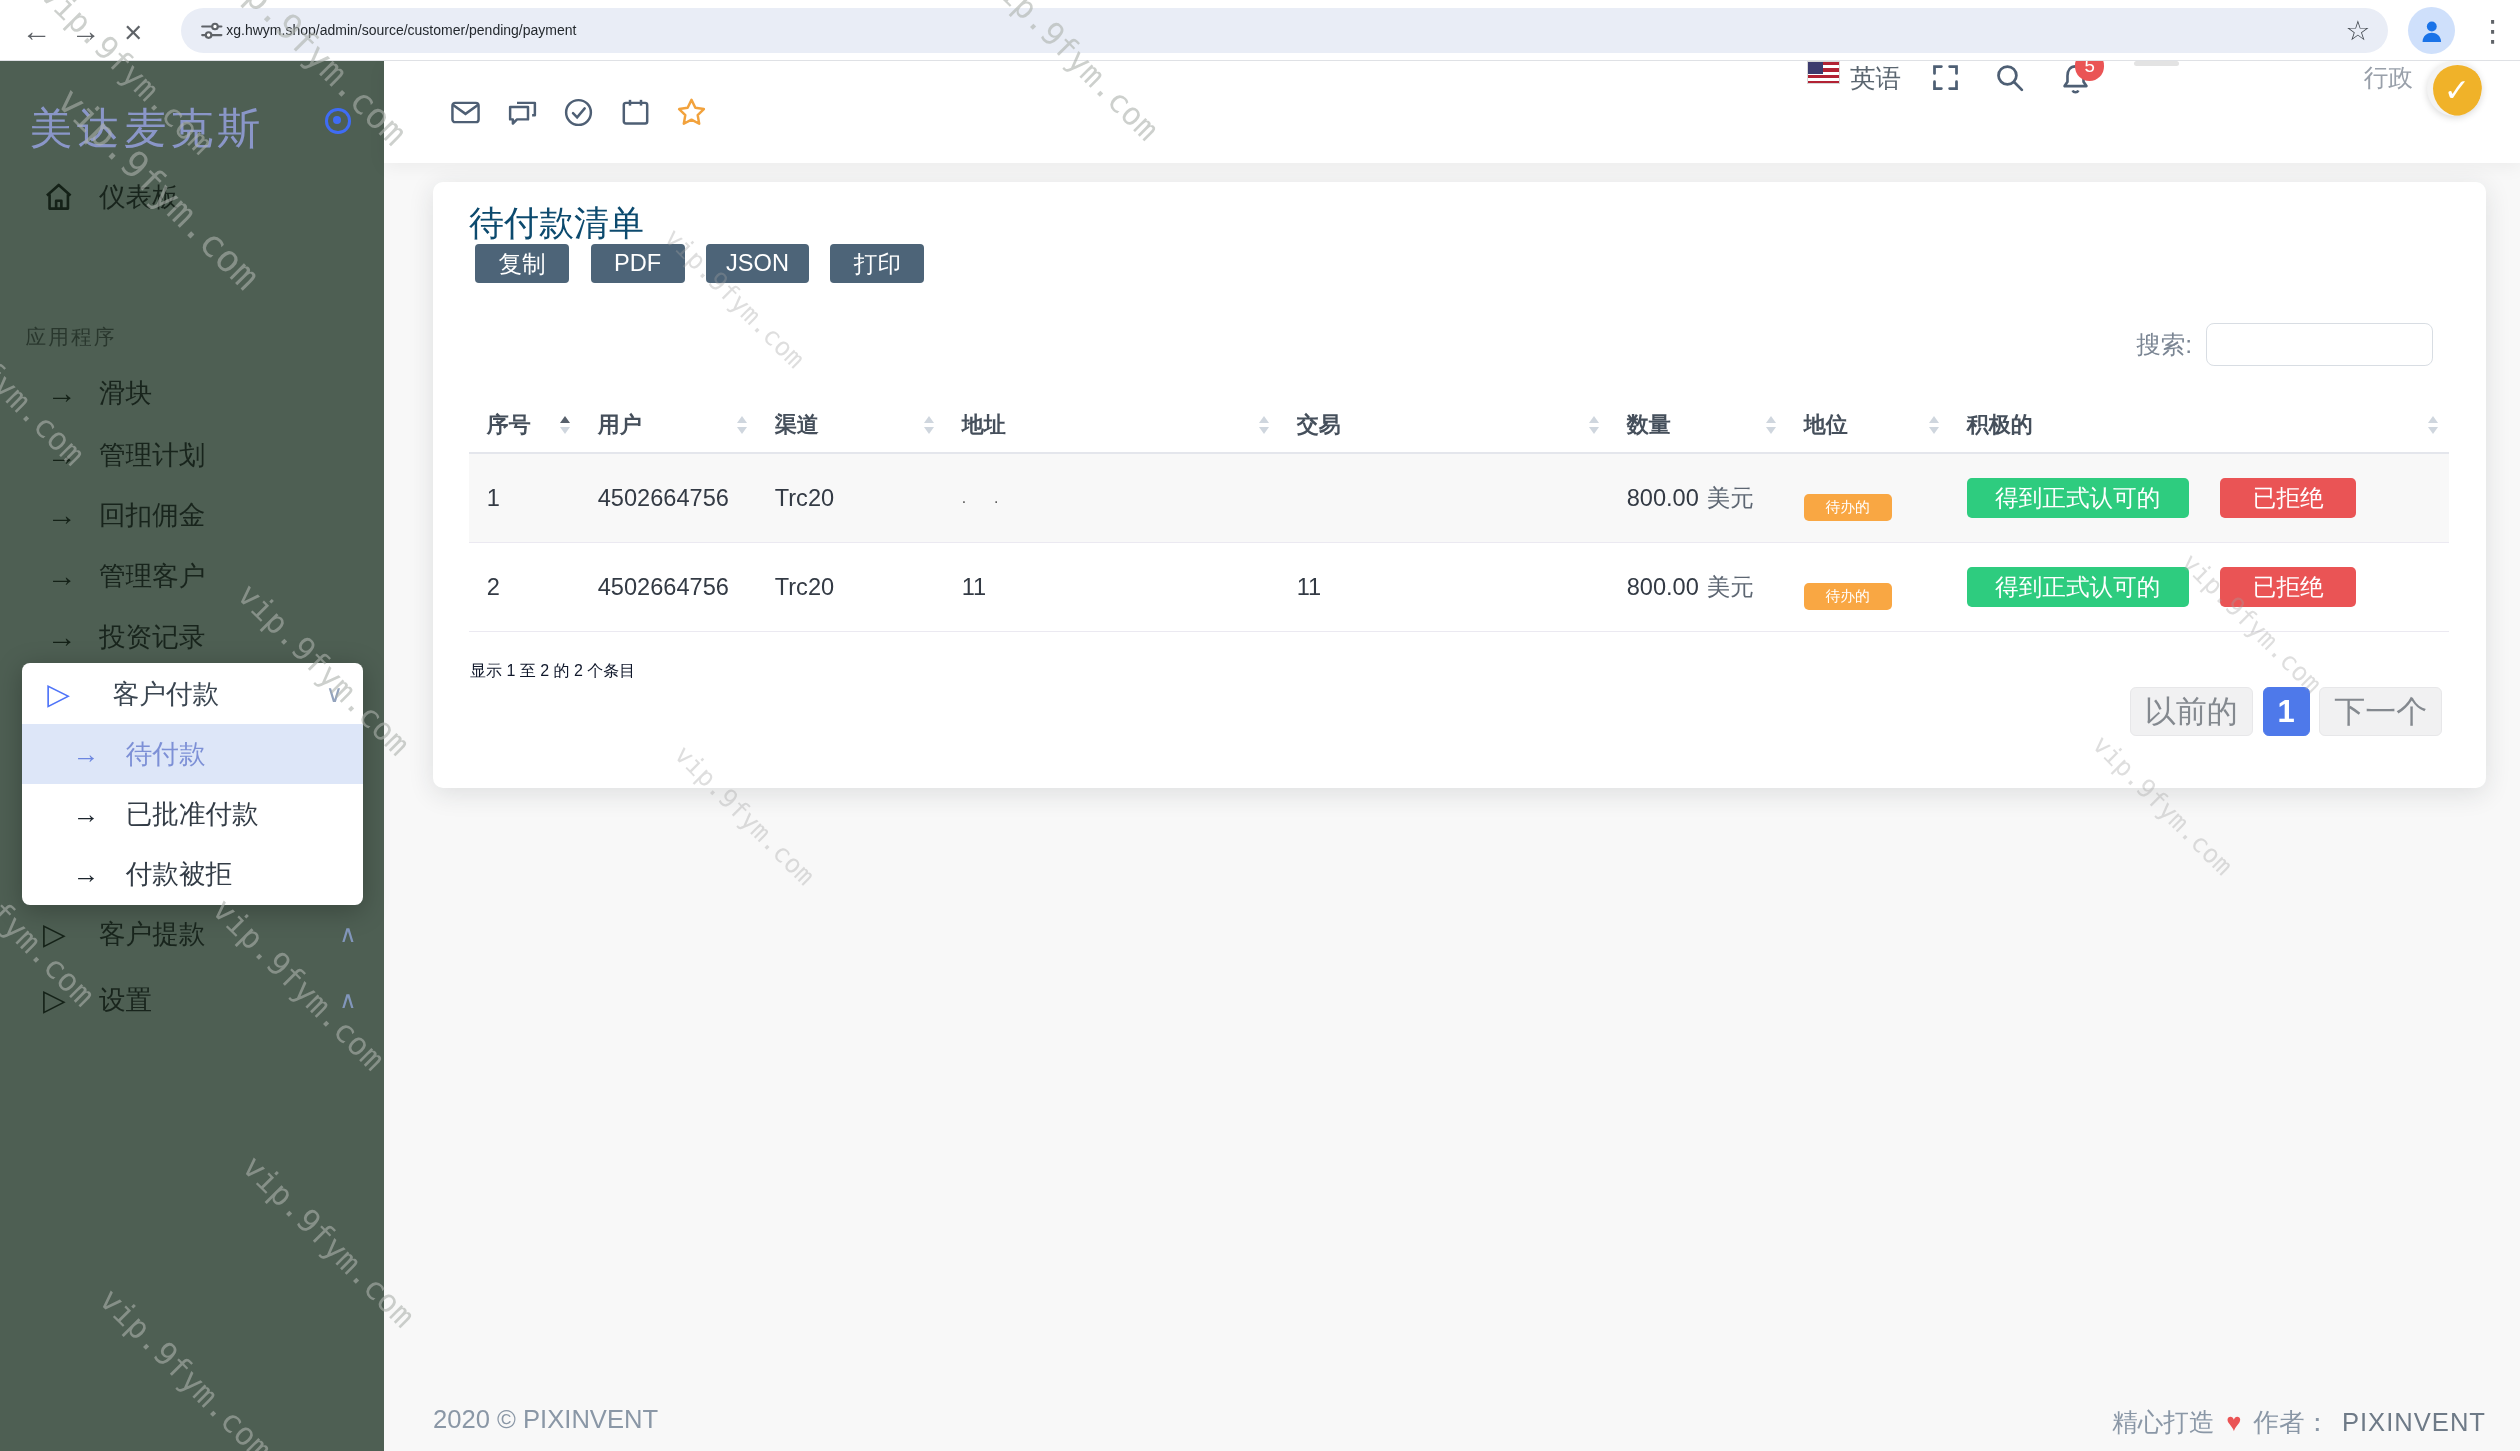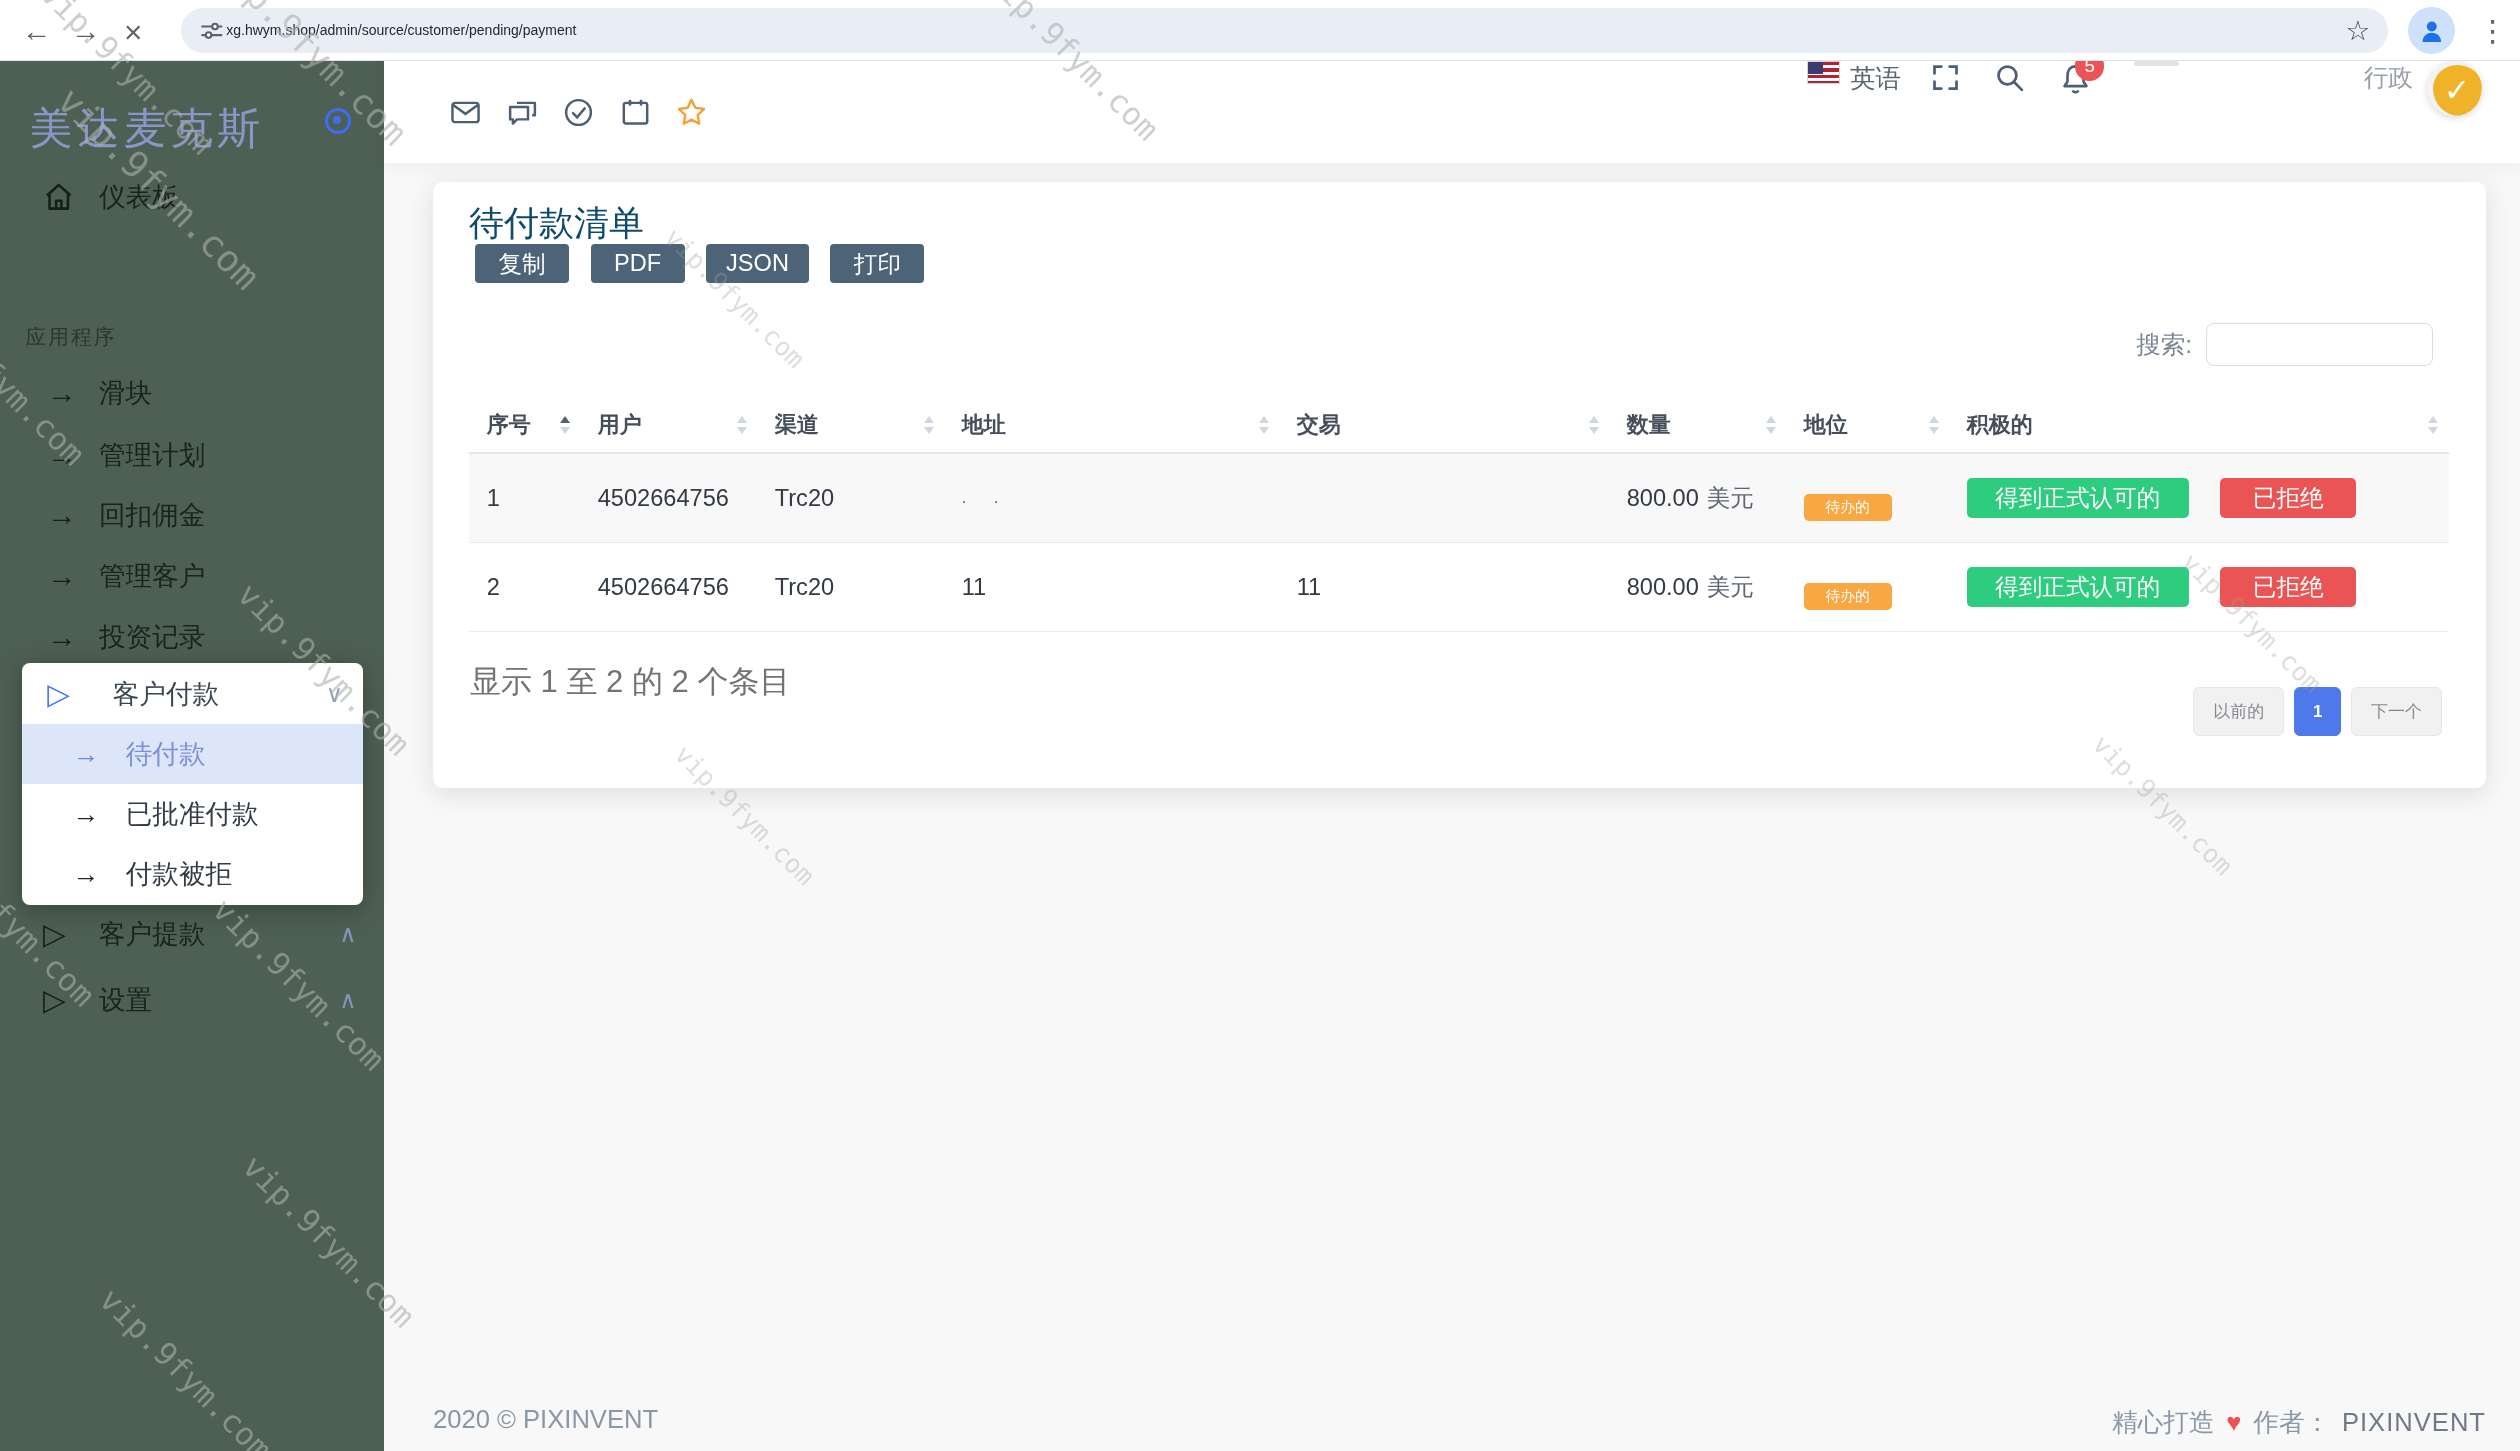--- a/index.html
+++ b/index.html
@@ -104,24 +104,24 @@
   .c6{width:177px}.c7{width:163px}.c8{width:499px}
   .cur { color:#5d6672; margin-left:7.9px; }
   .tiny-addr { font-size:15.8px; color:#555; letter-spacing:11.8px; }
   .status-badge { display:inline-flex; align-items:center; justify-content:center;
     width:88px; height:27.6px; background:#f9a743; color:#fff; font-size:14.8px; border-radius:4.9px;margin-top:19px; }
   .act-btns { display:flex; gap:31.5px; align-items:center; }
   .approve-btn { width:222px; height:40px; background:#2ecc7f; color:#fff; border:none;
     border-radius:4.9px; font-size:23.6px; cursor:pointer; font-family:inherit; }
   .reject-btn { width:136px; height:40px; background:#ea5455; color:#fff; border:none;
     border-radius:4.9px; font-size:23.6px; cursor:pointer; font-family:inherit; }
-  .summary { position:absolute; left:37px; top:479px; font-size:31px; color:#737373; }
+  .summary { position:absolute; left:37px; top:479px; font-size:16px; color:#0f172a; }
   .pager { position:absolute; right:44px; top:505px; display:flex; gap:9.9px; }
   .pg-btn { min-width:91px; height:49px; background:#f1f1f2; border:1px solid #e7e7e9;
-    border-radius:5.9px; color:#84898f; font-size:17px; display:flex; align-items:center;
+    border-radius:5.9px; color:#84898f; font-size:31px; display:flex; align-items:center;
     justify-content:center; padding:0 13.8px; cursor:pointer; }
   .pg-num { min-width:47px; background:#4e79ea; border-color:#4e79ea; color:#fff; font-weight:bold; }
 
   
   .pfoot-left { position:absolute; left:433px; top:1405px; font-size:25.6px; color:#8a97a6; }
   .pfoot-right { position:absolute; right:34px; top:1405px; font-size:25.6px; color:#8a97a6;
     display:flex; align-items:center; gap:11.8px; }
   .heart { color:#ea5455; font-size:25.6px; }
   .author { color:#6e7a87; letter-spacing:1px; }
 

